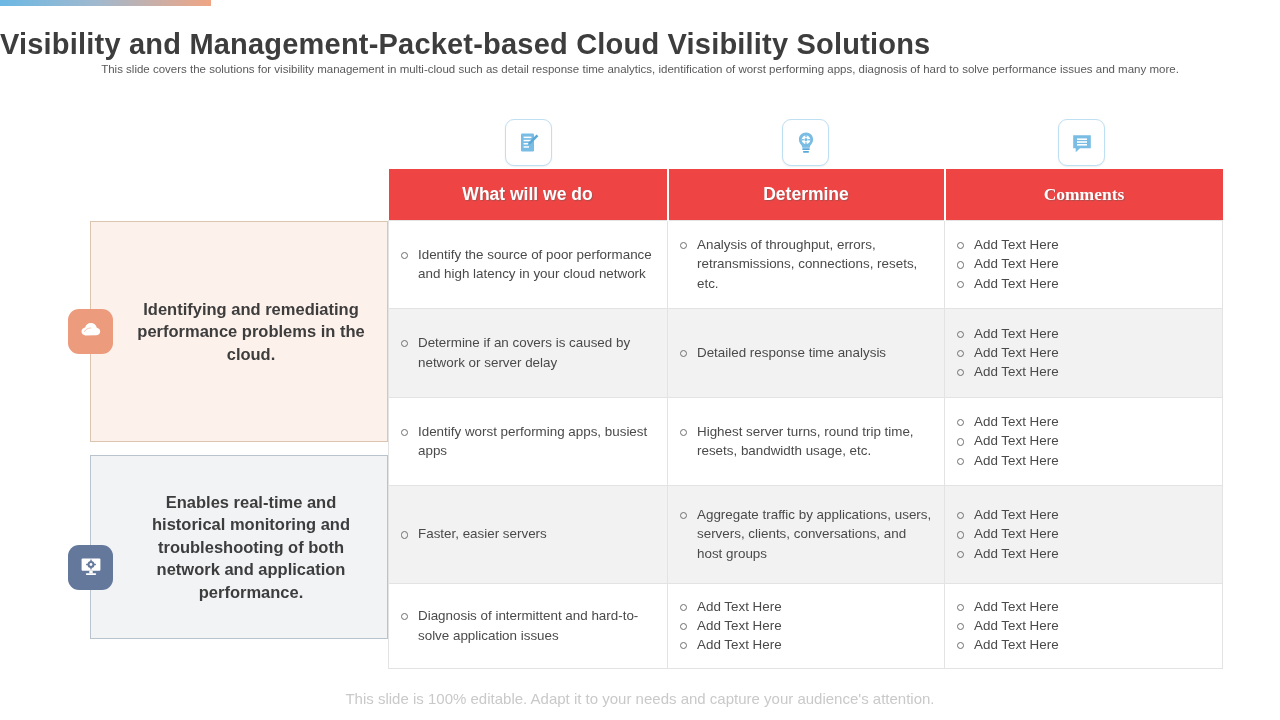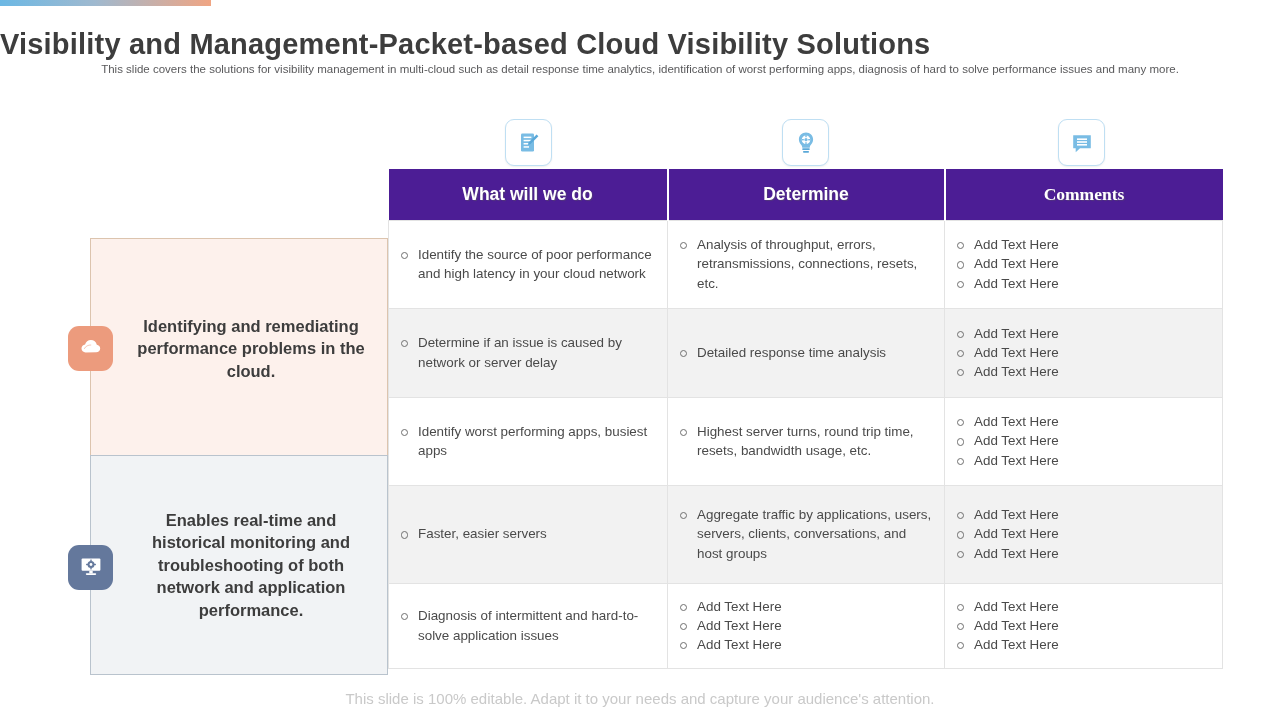--- a/index.html
+++ b/index.html
@@ -84,48 +84,48 @@
   .panel-icon {
     position: absolute;
     width: 45px; height: 45px;
     border-radius: 11px;
     display: flex;
     align-items: center;
     justify-content: center;
     z-index: 3;
   }
 
-  #panel-1 { left: 90px; top: 238px; width: 298px; height: 221px; }
+  #panel-1 { left: 90px; top: 221px; width: 298px; height: 221px; }
   #panel-1 .panel-box {
     background: #fdf1ec;
     border: 1px solid #dcc4ae;
   }
   #panel-1 .panel-icon { left: -22px; top: 88px; background: #ec9b7d; }
 
-  #panel-2 { left: 90px; top: 455px; width: 298px; height: 220px; }
+  #panel-2 { left: 90px; top: 455px; width: 298px; height: 184px; }
   #panel-2 .panel-box {
     background: #f1f3f5;
     border: 1px solid #b9c3cd;
   }
   #panel-2 .panel-icon { left: -22px; top: 90px; background: #64789c; }
 
   
   .table {
     position: absolute;
     left: 388px; top: 169px;
     width: 834px;
     border-collapse: collapse;
     table-layout: fixed;
   }
   .table col.c1 { width: 279px; }
   .table col.c2 { width: 277px; }
   .table col.c3 { width: 278px; }
 
   .table th {
-    background: #4c1d95;
+    background: #ef4444;
     color: #ffffff;
     font-size: 17.5px;
     font-weight: bold;
     height: 51px;
     text-align: center;
     border-right: 2px solid #ffffff;
     text-shadow: 1px 1px 1px rgba(90,90,90,.45);
   }
   .table th:last-child { border-right: none; font-family: Liberation Serif, serif; }
 
@@ -285,21 +285,21 @@
           <li>Add Text Here</li>
           <li>Add Text Here</li>
           <li>Add Text Here</li>
         </ul>
       </td>
     </tr>
 
     <tr class="r2 alt">
       <td>
         <ul class="cell-list">
-          <li>Determine if an issue is caused by network or server delay</li>
+          <li>Determine if an covers is caused by network or server delay</li>
         </ul>
       </td>
       <td>
         <ul class="cell-list">
           <li>Detailed response time analysis</li>
         </ul>
       </td>
       <td>
         <ul class="cell-list">
           <li>Add Text Here</li>

